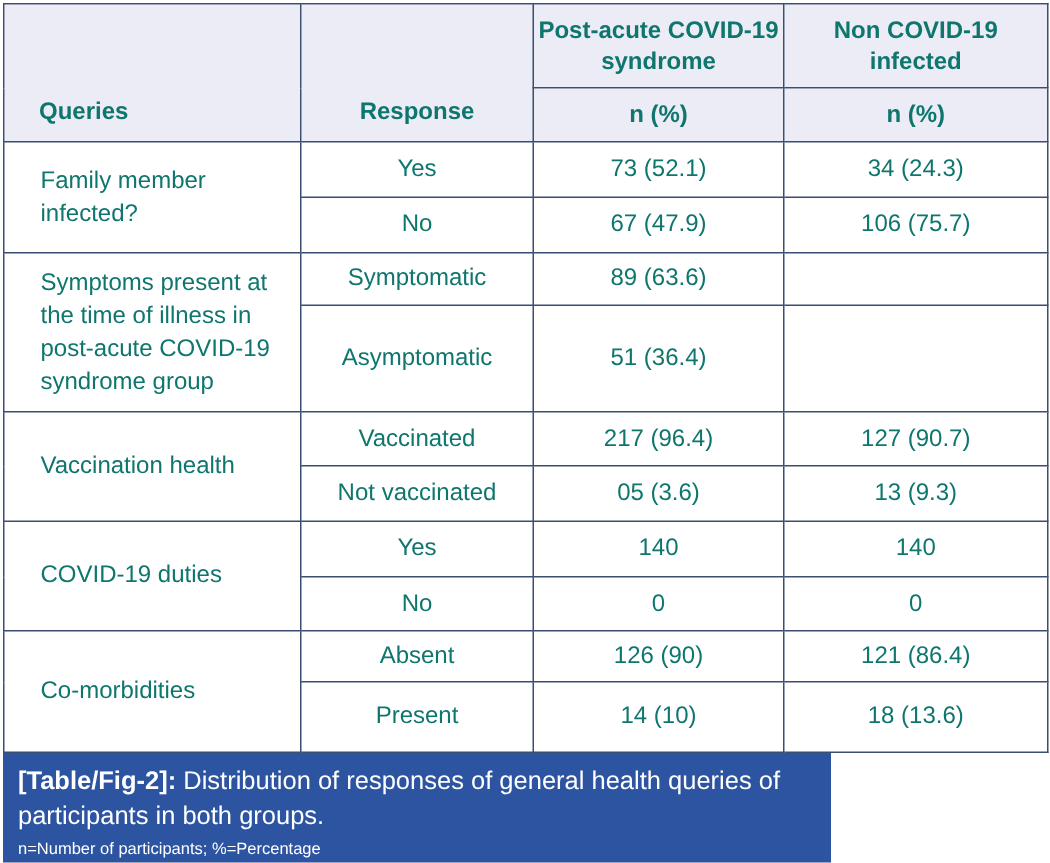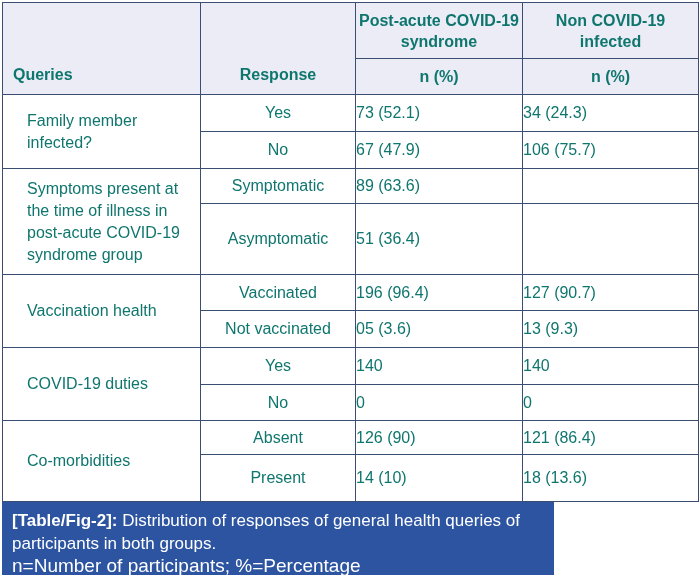--- a/index.html
+++ b/index.html
@@ -33,52 +33,52 @@
     font-weight: 700;
     font-size: 16.5px;
     text-align: center;
     vertical-align: middle;
     line-height: 21px;
   }
   th.corner {
     vertical-align: bottom;
     padding-bottom: 9px;
   }
-  th.queries-h { text-align: left; padding-left: 10px; }
+  th.queries-h { text-align: left; padding-left: 23px; }
   
   td.query-cell {
     text-align: left;
     padding-left: 24px;
     padding-right: 8px;
     vertical-align: middle;
     line-height: 22px;
   }
   td.response-cell {
     text-align: center;
     vertical-align: middle;
   }
   td.value-cell {
-    text-align: left;
+    text-align: center;
     vertical-align: middle;
   }
   
   .caption-bar {
     width: 552px;
     height: 79px;
     background: #2d54a1;
     color: #ffffff;
     padding: 7px 10px 4px 10px;
   }
   .caption-line {
     font-size: 17px;
     line-height: 23px;
   }
   .caption-label { font-weight: 700; }
   .caption-footnote {
-    font-size: 19px;
+    font-size: 11px;
     line-height: 18px;
     margin-top: 2px;
   }
 </style>
 </head>
 <body>
 
 <div class="frame">
   <table class="data-table">
     <colgroup>
@@ -120,21 +120,21 @@
     </tr>
     <tr style="height:71px">
       <td class="response-cell">Asymptomatic</td>
       <td class="value-cell">51 (36.4)</td>
       <td class="value-cell"></td>
     </tr>
 
     <tr style="height:36px">
       <td class="query-cell" rowspan="2">Vaccination health</td>
       <td class="response-cell">Vaccinated</td>
-      <td class="value-cell">196 (96.4)</td>
+      <td class="value-cell">217 (96.4)</td>
       <td class="value-cell">127 (90.7)</td>
     </tr>
     <tr style="height:37px">
       <td class="response-cell">Not vaccinated</td>
       <td class="value-cell">05 (3.6)</td>
       <td class="value-cell">13 (9.3)</td>
     </tr>
 
     <tr style="height:37px">
       <td class="query-cell" rowspan="2">COVID-19 duties</td>

